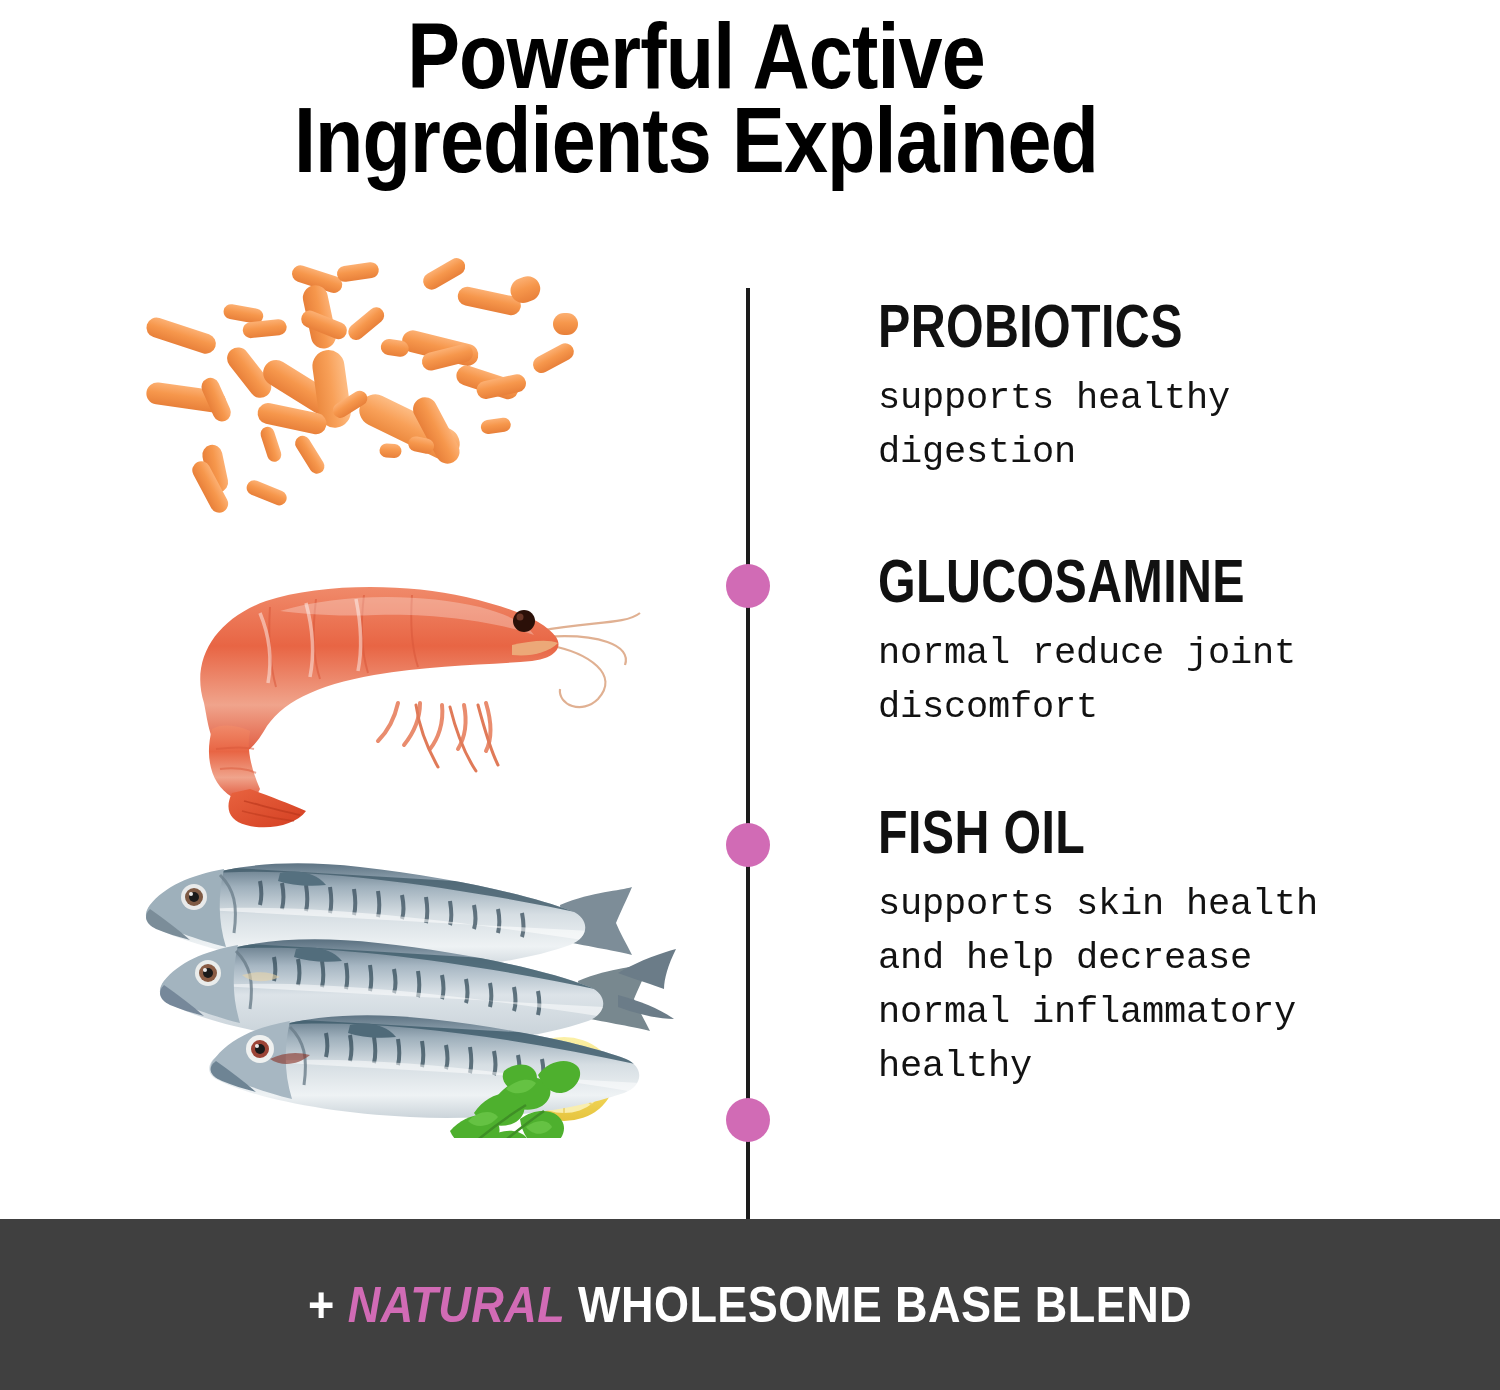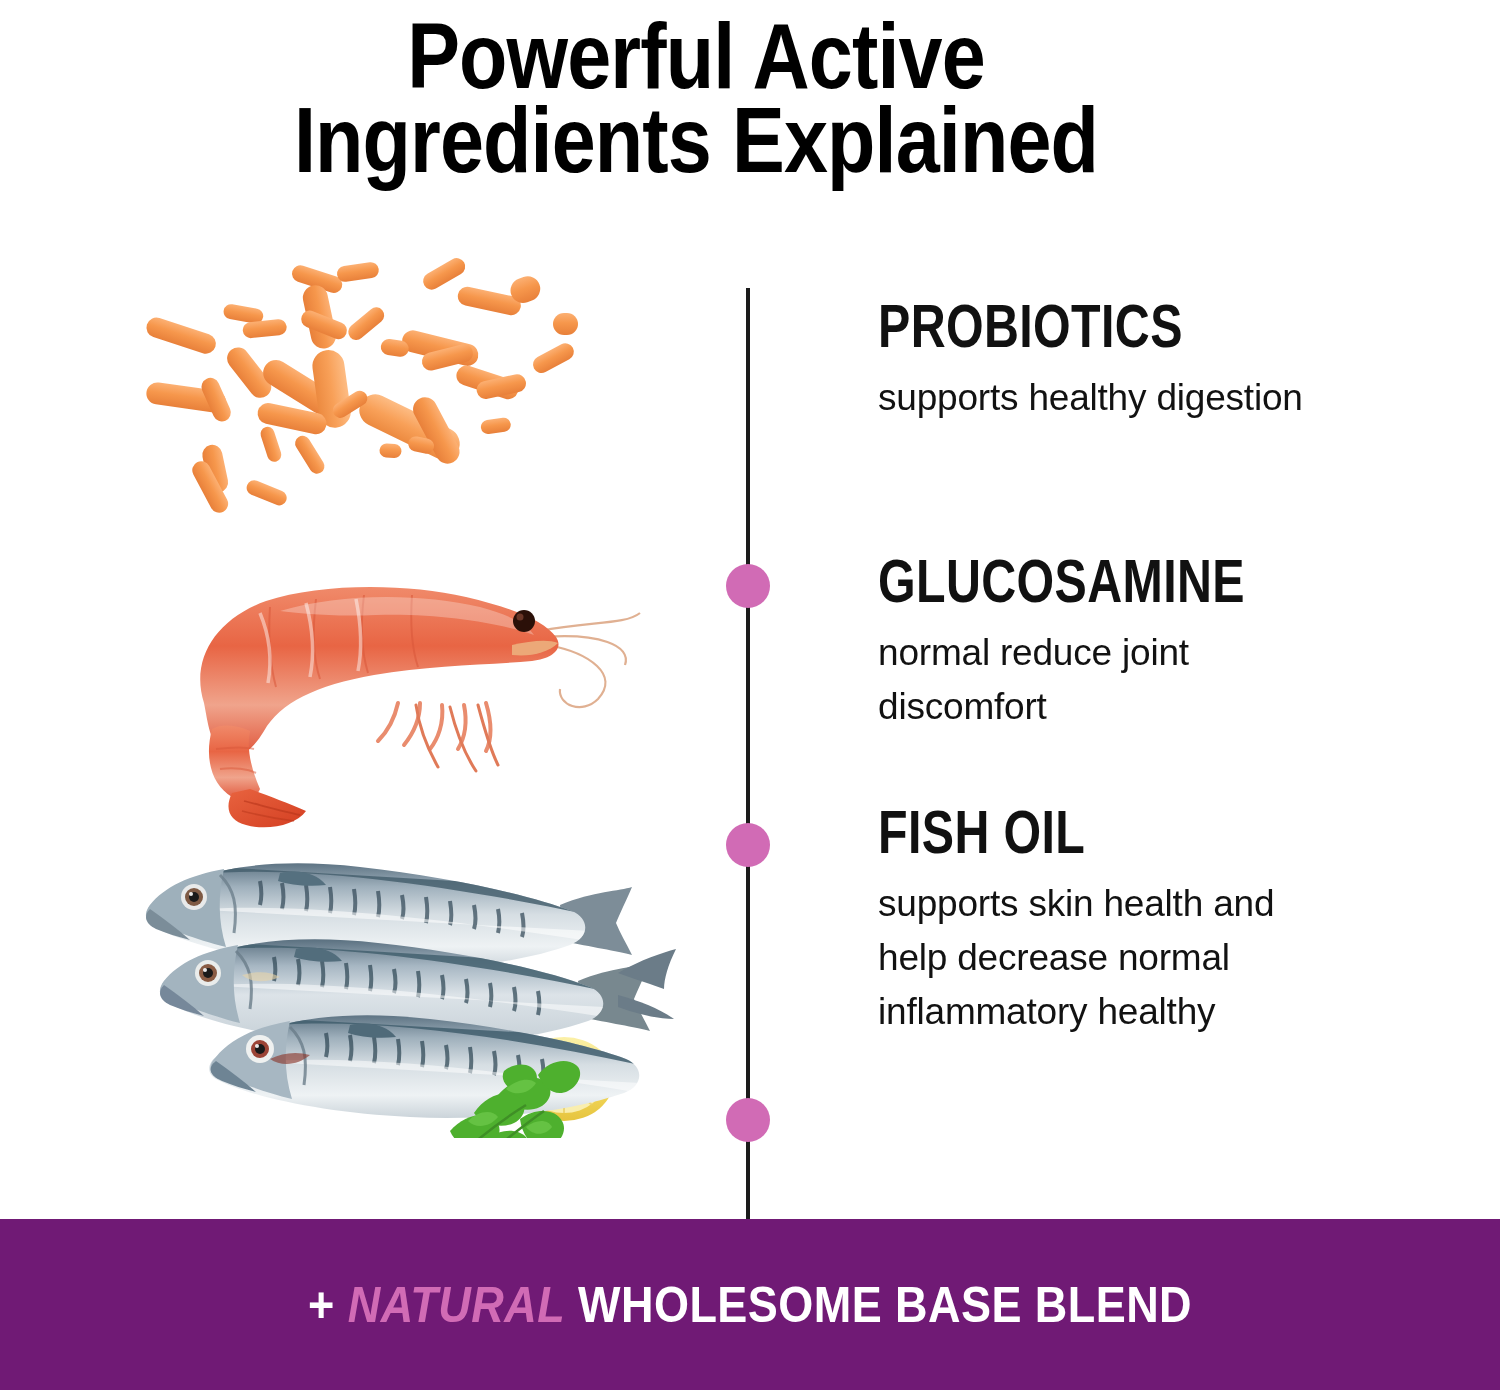--- a/index.html
+++ b/index.html
@@ -111,21 +111,21 @@
     font-size: 62px;
     line-height: 62px;
     letter-spacing: 0.5px;
     color: #111111;
     transform: scaleX(0.78);
     transform-origin: left center;
     white-space: nowrap;
     margin: 0 0 14px 0;
   }
   .item-desc {
-    font-family: Liberation Sans, sans-serif;
+    font-family: Liberation Mono, monospace;
     font-weight: normal;
     font-size: 37px;
     line-height: 54px;
     color: #121212;
     letter-spacing: -0.2px;
     margin: 0;
     max-width: 470px;
   }
   #item-2 .item-desc { max-width: 470px; }
 
@@ -575,19 +575,19 @@
         <div class="item-desc">normal reduce joint discomfort</div>
       </div>
 
       <div class="item" id="item-2">
         <div class="item-title">FISH OIL</div>
         <div class="item-desc">supports skin health and help decrease normal inflammatory healthy</div>
       </div>
     </div>
   </div>
 
-  <div class="footer-bar" style="background: #701a75;">
+  <div class="footer-bar" style="background: #404040;">
     <div class="footer-text">
       <span class="footer-plus">+</span><span>&nbsp;</span><span class="footer-em" style="color: rgb(209, 107, 181);">NATURAL</span><span>&nbsp;</span><span class="footer-rest">WHOLESOME BASE BLEND</span>
     </div>
   </div>
 
 </div>
 
 </body></html>

